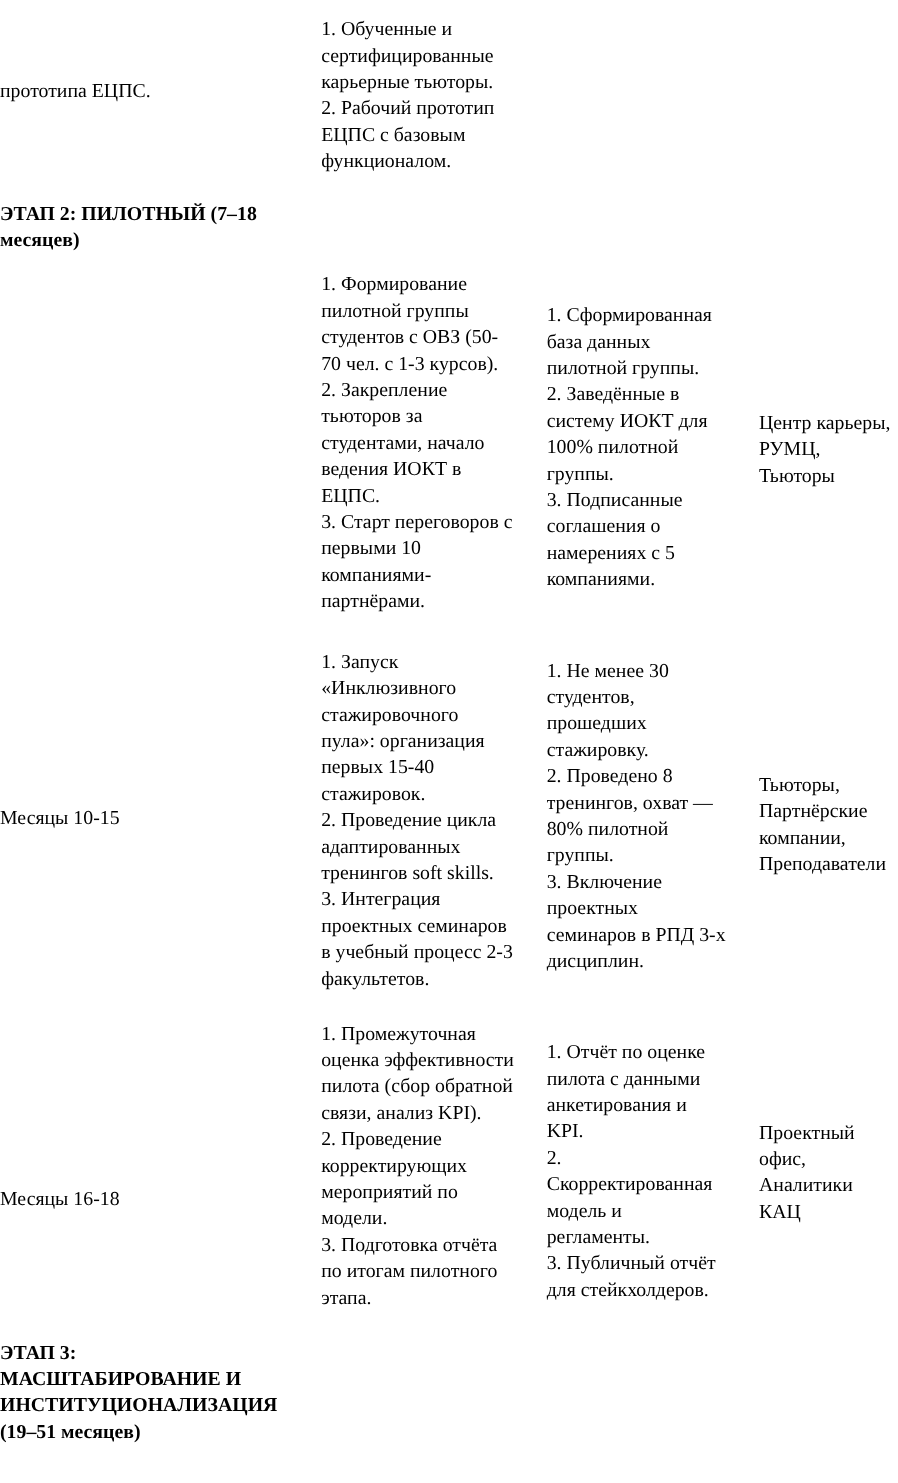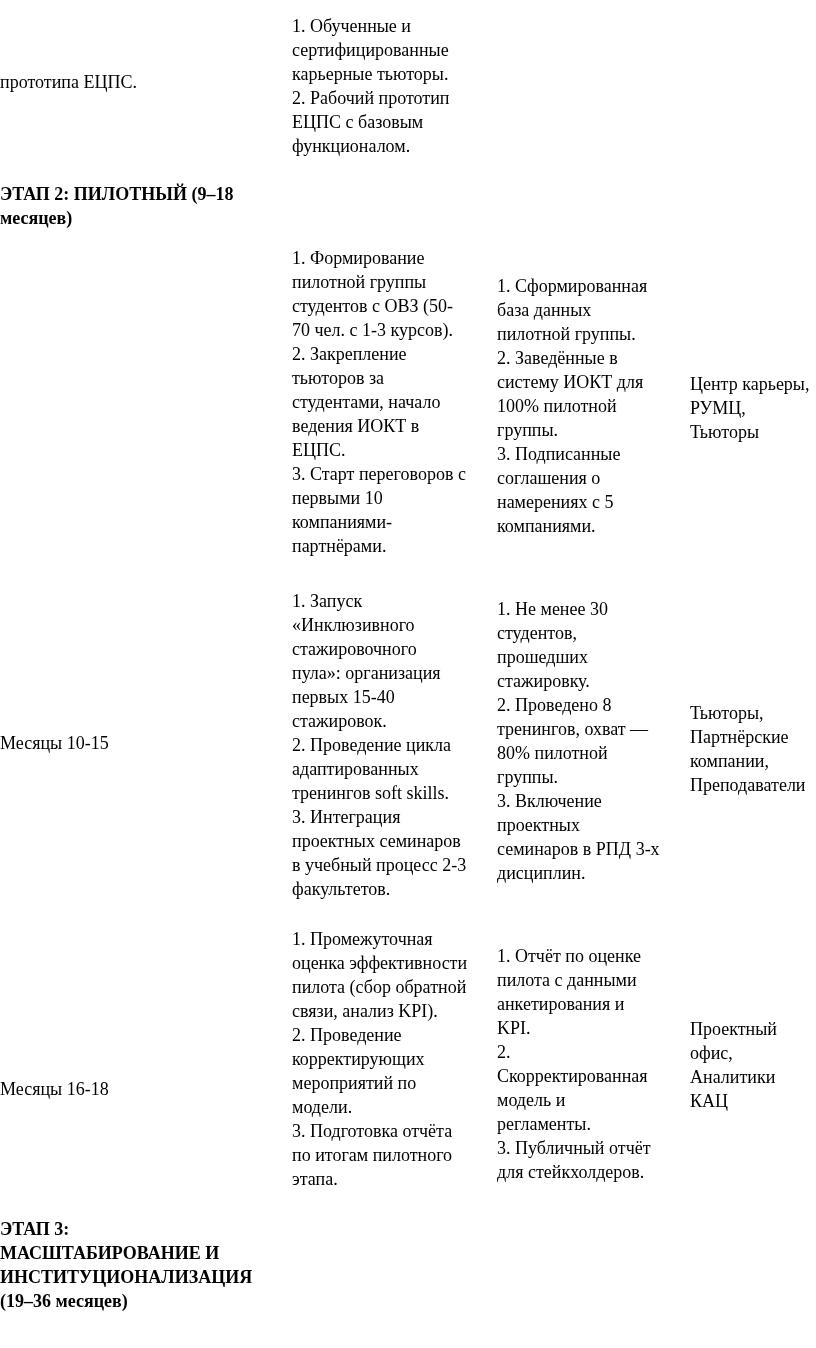--- a/index.html
+++ b/index.html
@@ -49,21 +49,21 @@
 <div class="page">
 
   <div class="tb c1 b-carry-stage">прототипа ЕЦПС.</div>
   <div class="tb c2 b-carry-res">1. Обученные и
 сертифицированные
 карьерные тьюторы.
 2. Рабочий прототип
 ЕЦПС с базовым
 функционалом.</div>
 
-  <div class="tb c1 bold b-stage2">ЭТАП 2: ПИЛОТНЫЙ (9–18
+  <div class="tb c1 bold b-stage2">ЭТАП 2: ПИЛОТНЫЙ (7–18
 месяцев)</div>
 
   <div class="tb c2 b-r3-act">1. Формирование
 пилотной группы
 студентов с ОВЗ (50-
 70 чел. с 1-3 курсов).
 2. Закрепление
 тьюторов за
 студентами, начало
 ведения ИОКТ в
@@ -141,15 +141,15 @@
 3. Публичный отчёт
 для стейкхолдеров.</div>
   <div class="tb c4 b-r5-resp">Проектный
 офис,
 Аналитики
 КАЦ</div>
 
   <div class="tb c1 bold b-stage3">ЭТАП 3:
 МАСШТАБИРОВАНИЕ И
 ИНСТИТУЦИОНАЛИЗАЦИЯ
-(19–36 месяцев)</div>
+(19–51 месяцев)</div>
 
 </div>
 
 </body></html>

